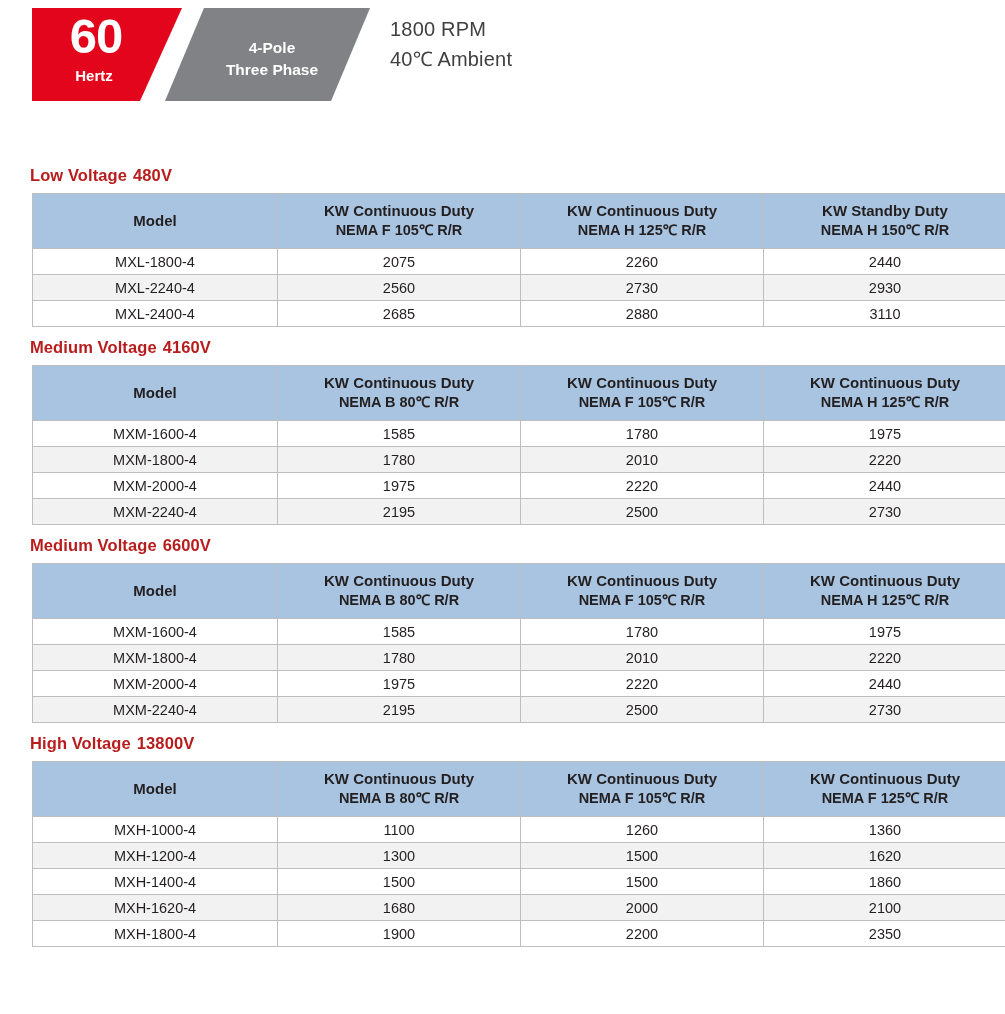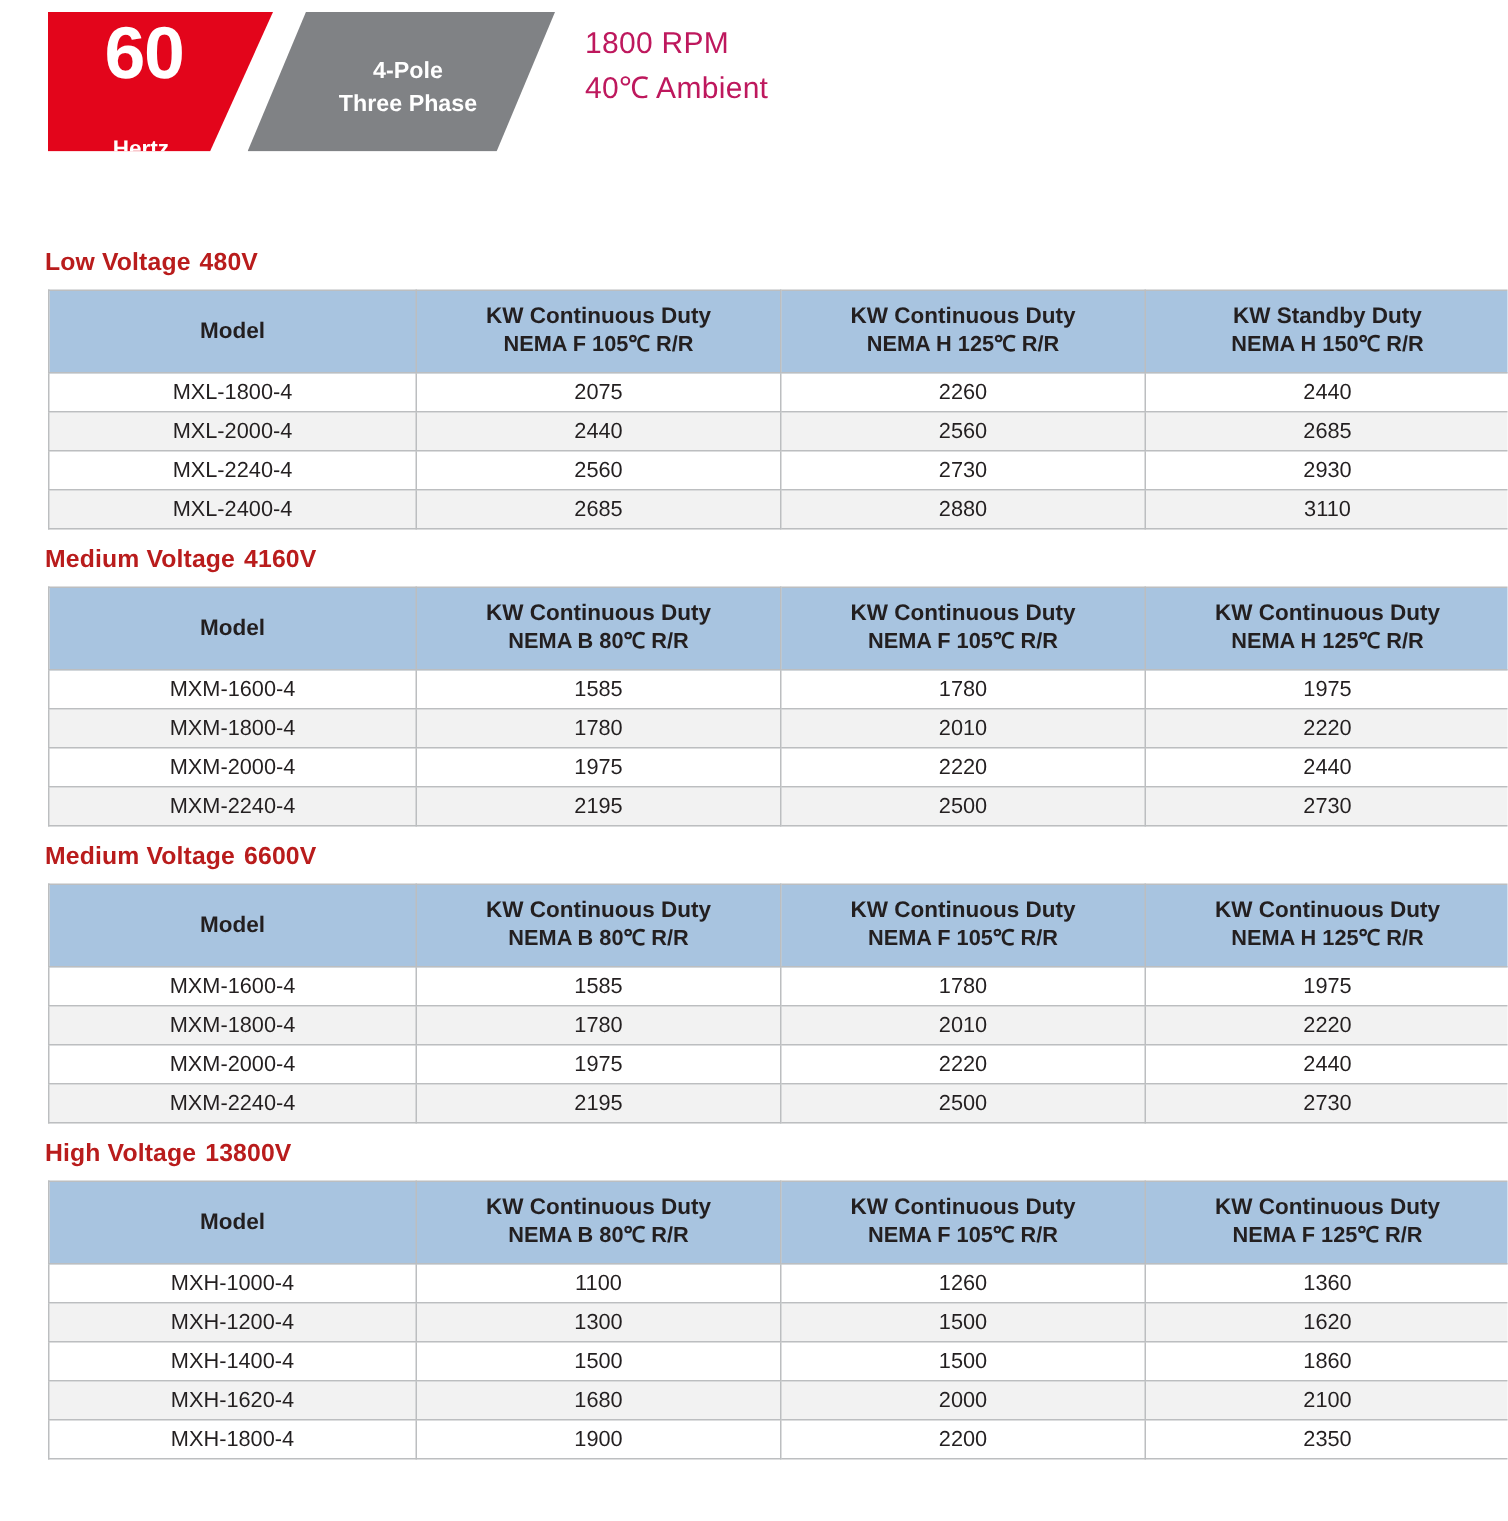--- a/index.html
+++ b/index.html
@@ -40,21 +40,20 @@
     letter-spacing: -1px;
     padding-right: 22px;
   }
   .banner-red .hz {
     display: block;
     font-size: 15px;
     font-weight: bold;
     line-height: 1;
     padding-top: 7px;
     padding-right: 26px;
-    margin-top: 24px;
   }
   .banner-grey {
     position: absolute;
     left: 165px;
     top: 8px;
     width: 205px;
     height: 93px;
     background: #808285;
     clip-path: polygon(19% 0, 100% 0, 81% 100%, 0 100%);
     color: #ffffff;
@@ -67,21 +66,21 @@
     text-align: center;
     font-size: 15.5px;
     font-weight: bold;
     line-height: 1.45;
   }
   .specs {
     position: absolute;
     left: 390px;
     top: 14px;
     font-size: 20px;
-    color: #be185d;
+    color: #404040;
     line-height: 1.5;
     letter-spacing: 0.2px;
   }
 
   
   .section {
     margin: 0 0 0 0;
   }
   .sec-title {
     font-size: 16.5px;
@@ -170,26 +169,20 @@
           </tr>
         </thead>
         <tbody>
           <tr>
             <td class="col-model">MXL-1800-4</td>
             <td class="col-data">2075</td>
             <td class="col-data">2260</td>
             <td class="col-data">2440</td>
           </tr>
           <tr>
-            <td class="col-model">MXL-2000-4</td>
-            <td class="col-data">2440</td>
-            <td class="col-data">2560</td>
-            <td class="col-data">2685</td>
-          </tr>
-          <tr>
             <td class="col-model">MXL-2240-4</td>
             <td class="col-data">2560</td>
             <td class="col-data">2730</td>
             <td class="col-data">2930</td>
           </tr>
           <tr>
             <td class="col-model">MXL-2400-4</td>
             <td class="col-data">2685</td>
             <td class="col-data">2880</td>
             <td class="col-data">3110</td>

